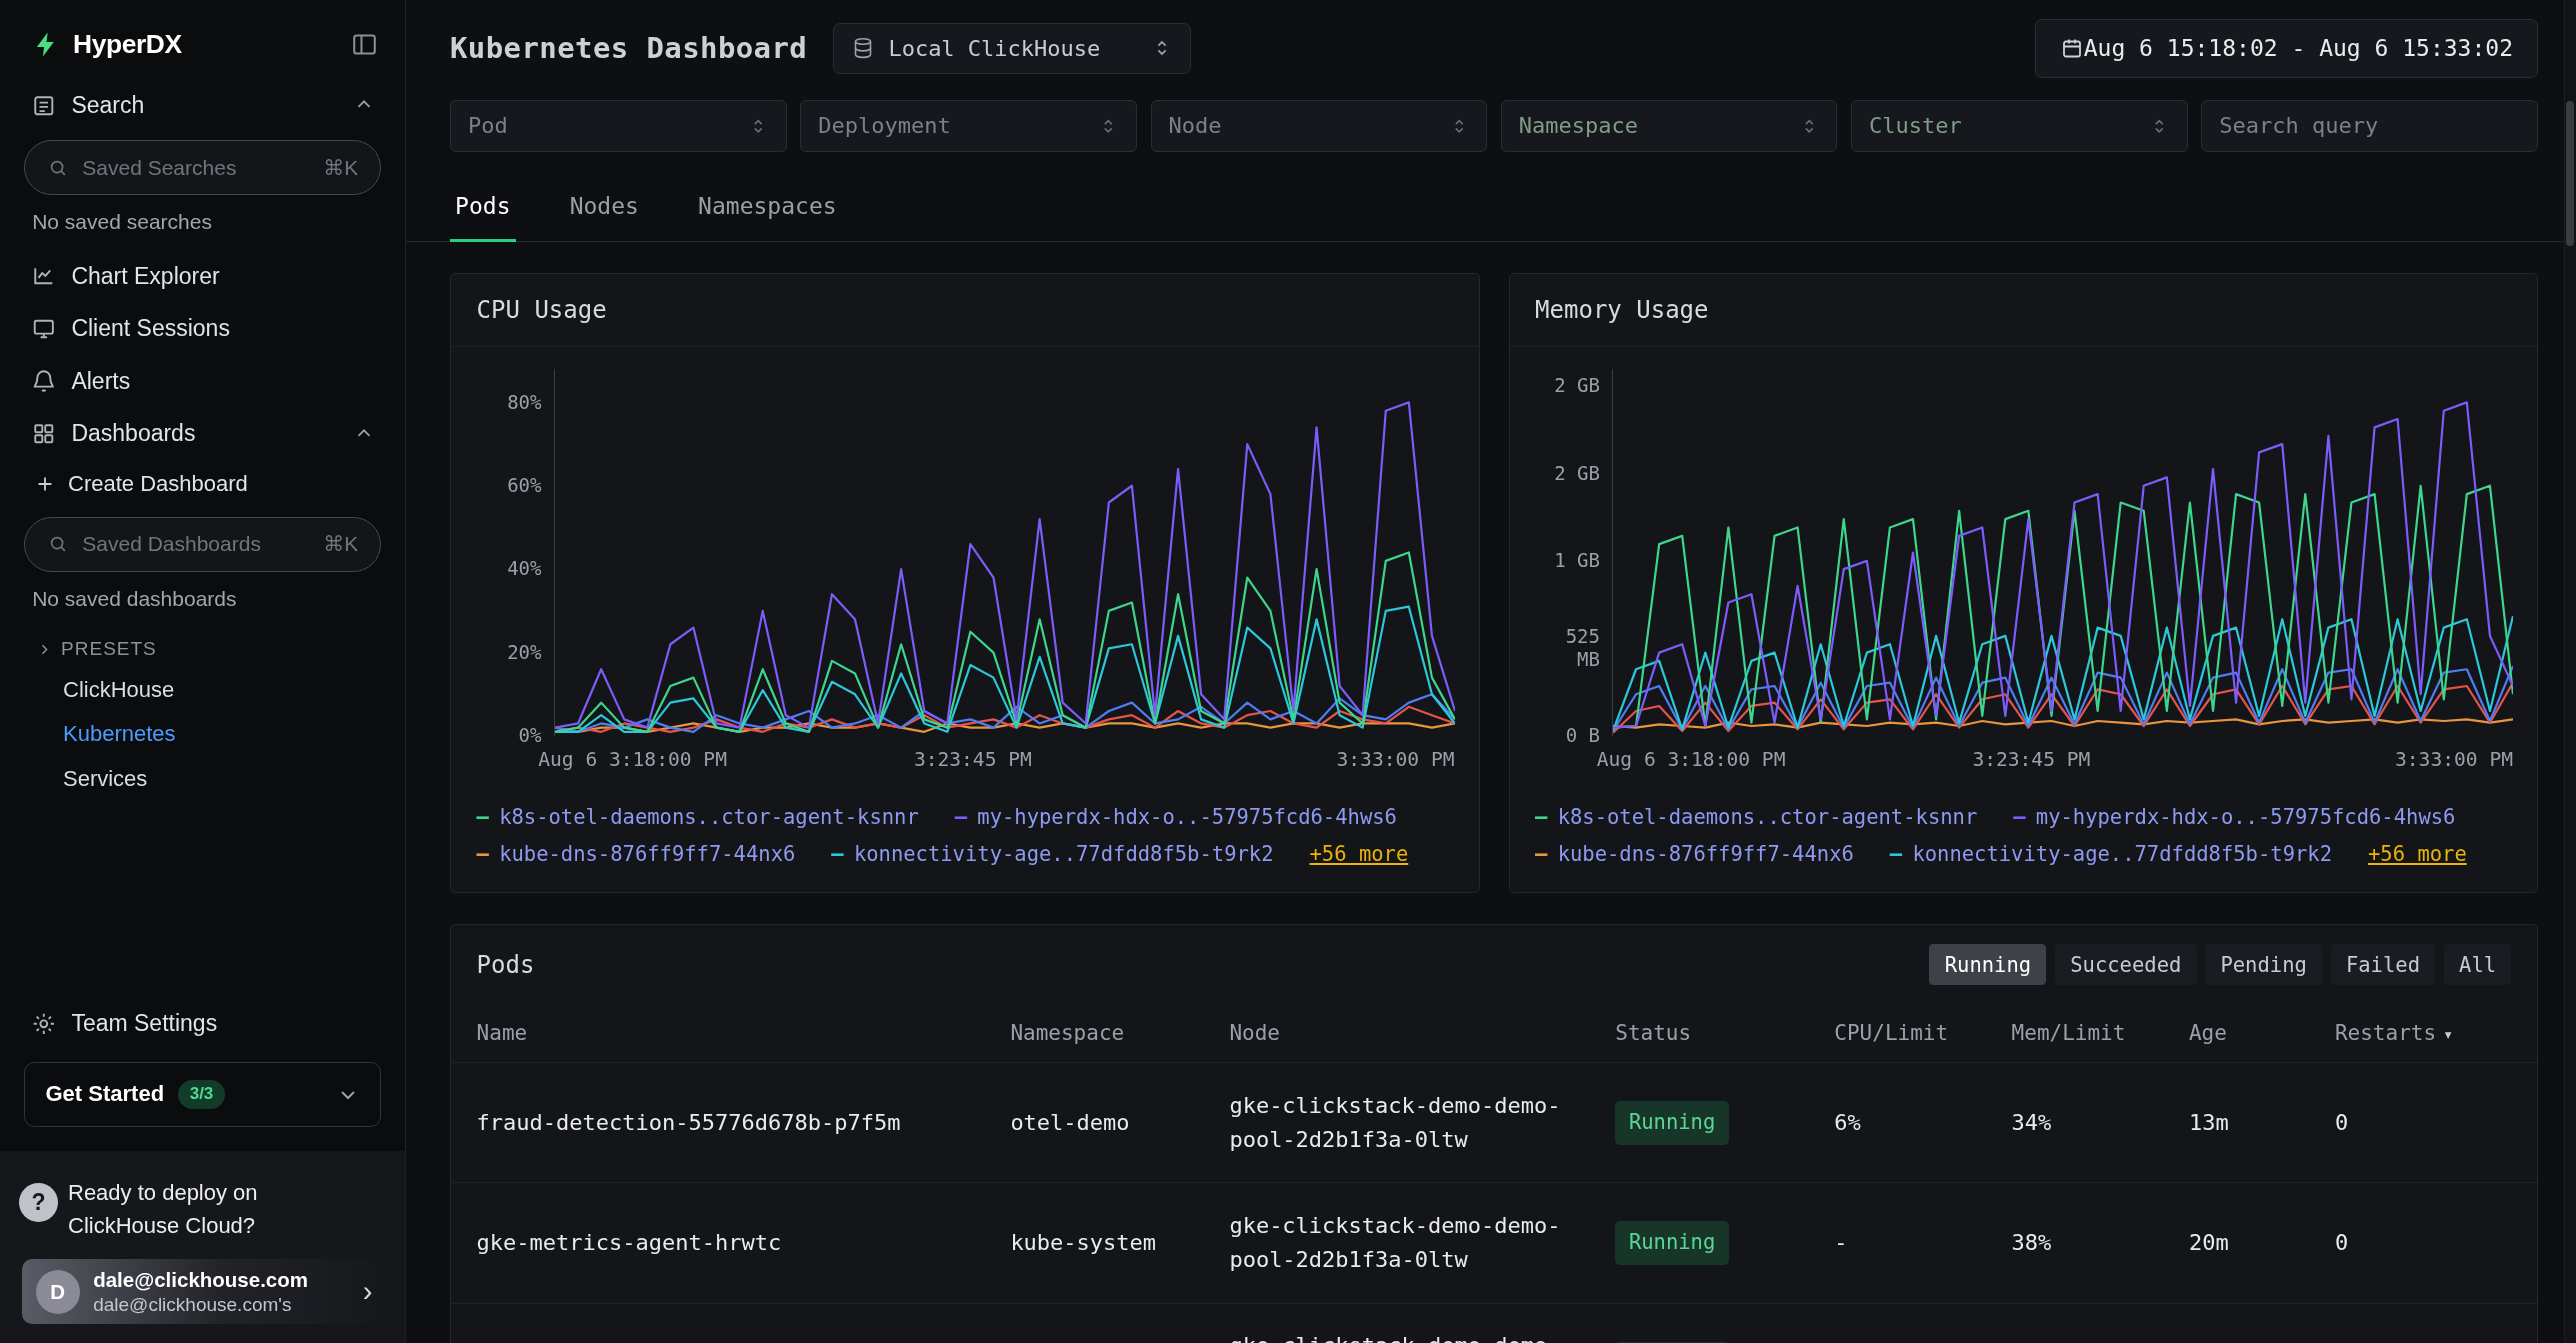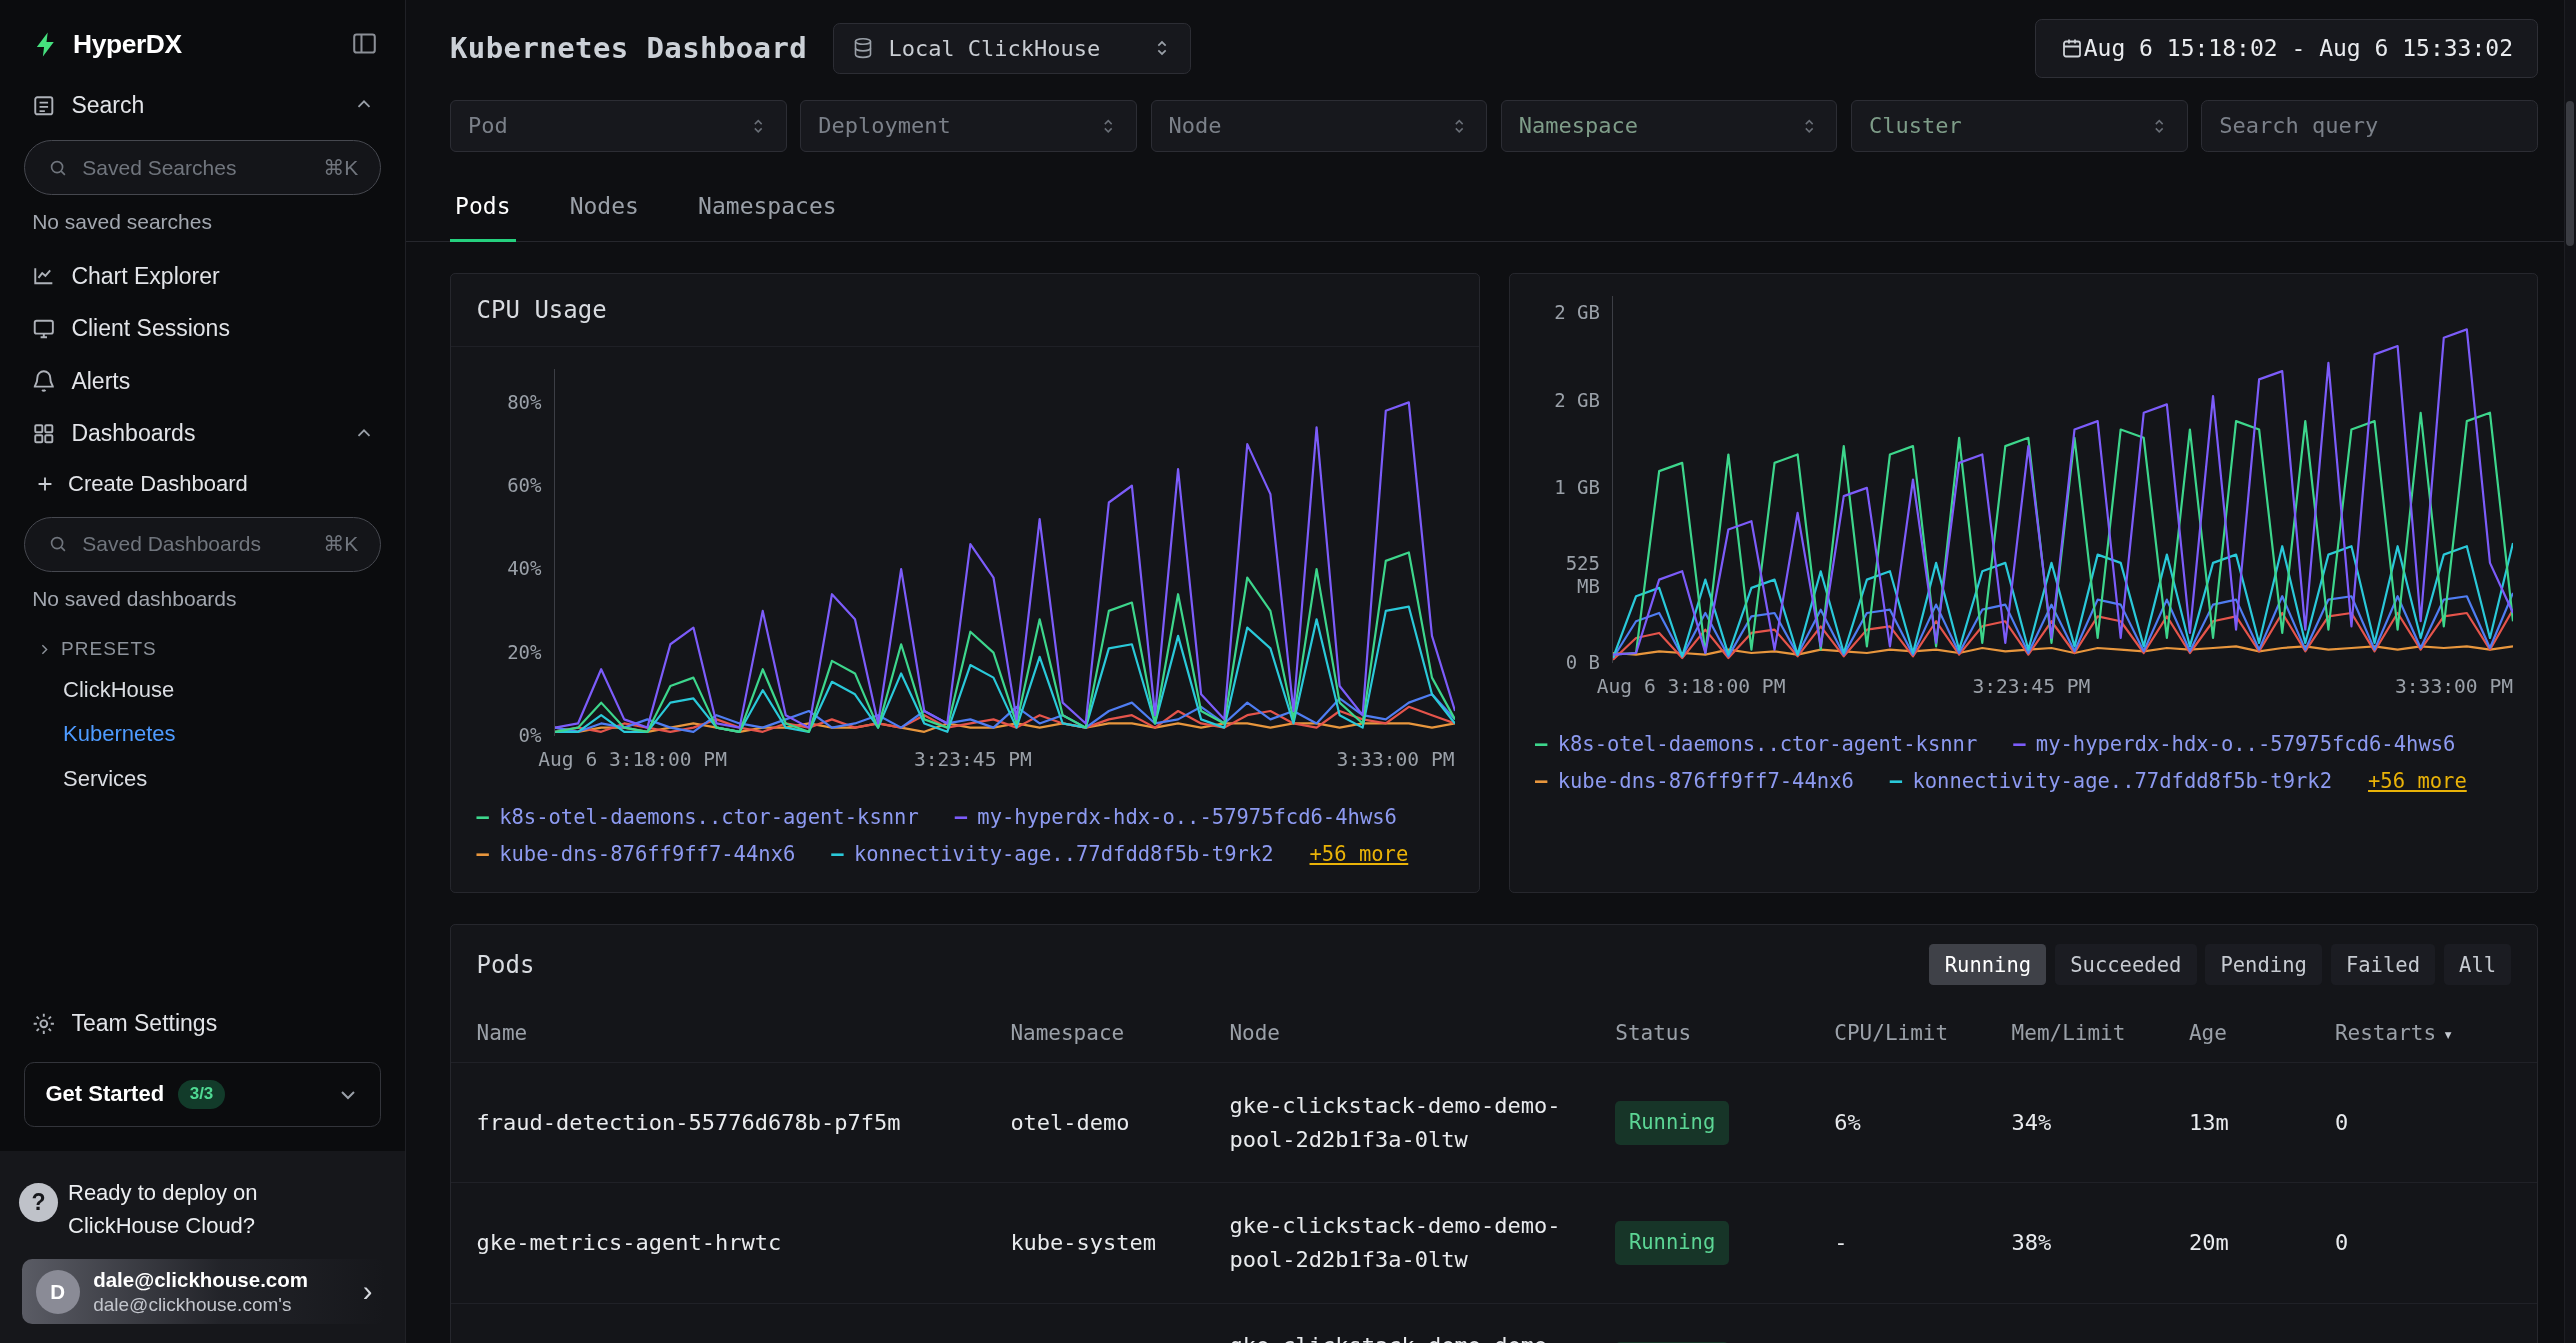--- a/index.html
+++ b/index.html
@@ -11,21 +11,21 @@
   }
   .app { display:flex; width:100%; height:100%; }
 
   
   .sidebar {
     flex:none; width:406px; height:100%;
     background:#0b0c0e; border-right:0.9px solid #202126;
     display:flex; flex-direction:column;
     font-family:"Liberation Sans", sans-serif;
   }
-  .logo-row { display:flex; justify-content:space-between; padding:29px 25.6px 19px 32px; }
+  .logo-row { display:flex; align-items:center; justify-content:space-between; padding:29px 25.6px 19px 32px; }
   .logo { display:flex; align-items:center; gap:12px; cursor:pointer; }
   .logo-text { font-size:26.4px; font-weight:700; color:#fff; letter-spacing:-0.4px; }
   .icon-btn { background:none; border:none; color:#8b8f96; cursor:pointer; display:flex; }
   .side-body { padding:0 22px; display:flex; flex-direction:column; }
   .nav-row {
     display:flex; align-items:center; gap:15.3px;
     padding:12.8px 8.5px; font-size:23px; color:#e2e4e8; cursor:pointer; border-radius:6.8px;
   }
   .nav-row .ico { color:#aeb2b9; display:flex; }
   .nav-row .grow { flex:1; }
@@ -439,20 +439,21 @@
               </span>
               <span class="legend-item">
                 <span class="dash" style="color: rgb(42, 201, 217);">—</span>
                 <span class="legend-label">konnectivity-age..77dfdd8f5b-t9rk2</span>
               </span>
               <span class="legend-more">+56 more</span>
             </div>
         </section>
 
         <section class="card">
+          <div class="card-head">Memory Usage</div>
           <div class="chart-body">
             <div class="chart-row">
               <div class="y-axis">
                   <div class="ytick" style="top: 100%;">0 B</div>
                   <div class="ytick" style="top: 76.1364%;">525
 MB</div>
                   <div class="ytick" style="top: 52.2727%;">1 GB</div>
                   <div class="ytick" style="top: 28.4091%;">2 GB</div>
                   <div class="ytick" style="top: 4.54545%;">2 GB</div>
                 </div>

